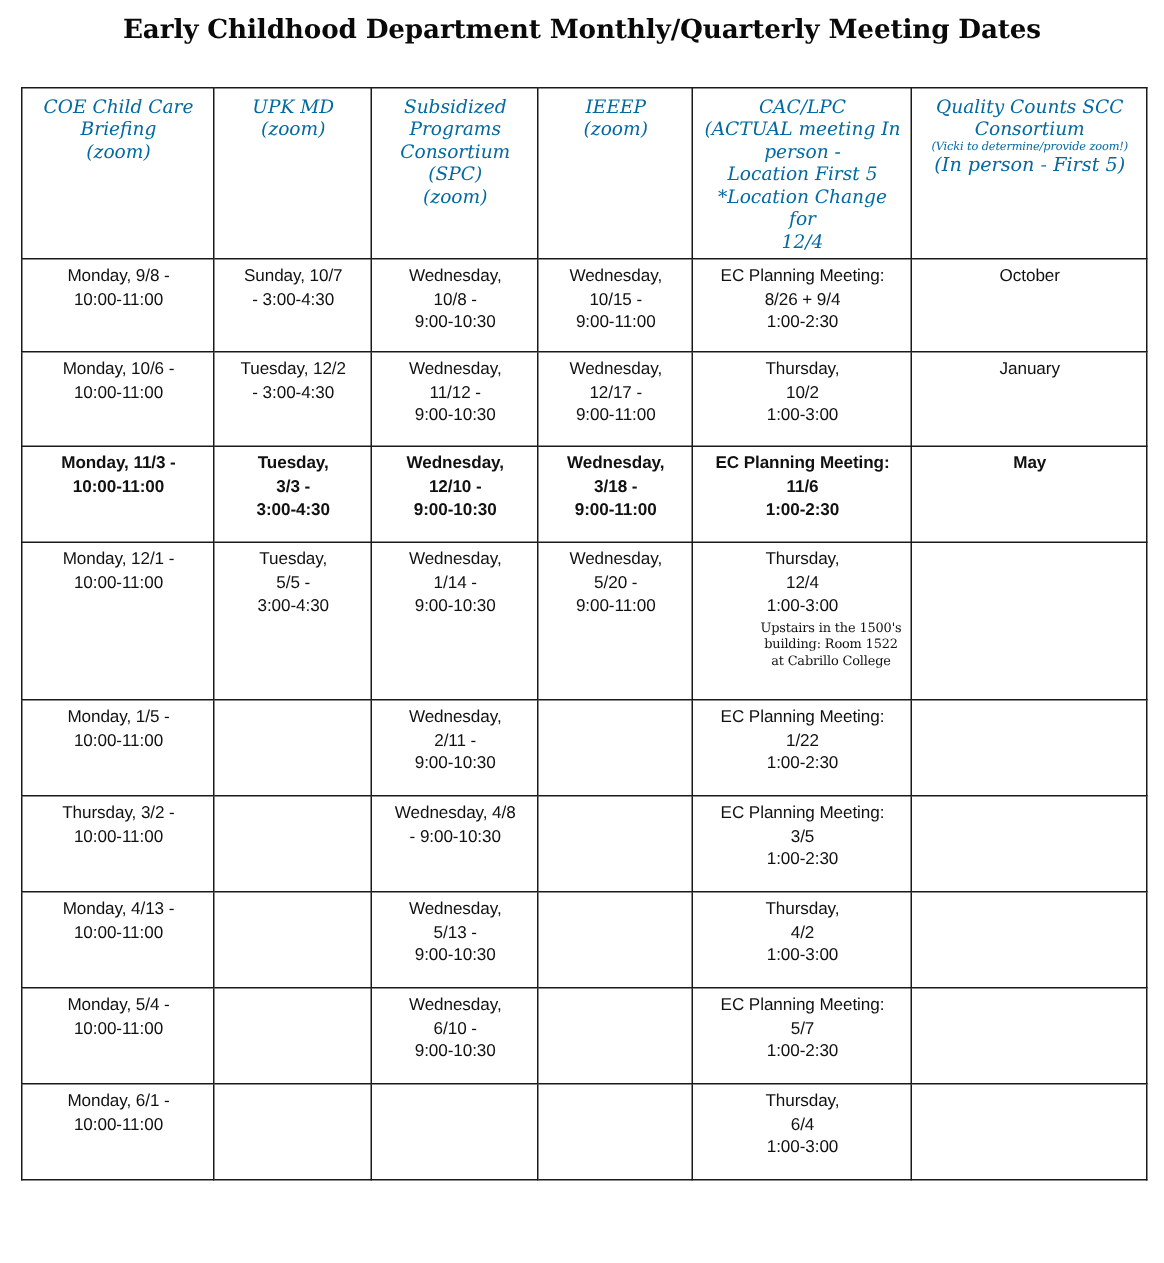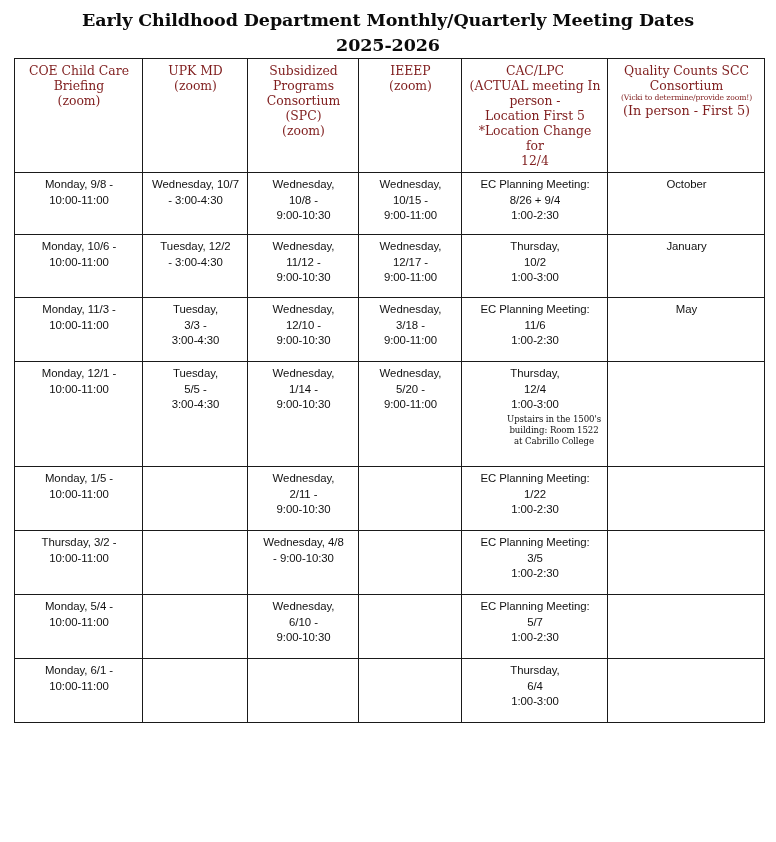--- a/index.html
+++ b/index.html
@@ -60,21 +60,22 @@
 
   thead th {
     height: 107px;
     font-family: "DejaVu Serif", serif;
     font-weight: normal;
     font-size: 12.4px;
     line-height: 15px;
     text-align: center;
     vertical-align: top;
     padding-top: 7px;
-    color: #7f1d1d;
+    color: #0369a1;
+    font-style: italic;
   }
   thead th .hline { display: block; }
   thead th .tiny {
     display: block;
     font-size: 7.6px;
     line-height: 10px;
     letter-spacing: -0.1px;
   }
   thead th .big {
     display: block;
@@ -95,37 +96,36 @@
     display: block;
     font-family: "DejaVu Serif", serif;
     font-size: 8.6px;
     line-height: 11.2px;
     letter-spacing: -0.1px;
     margin-top: 1px;
     margin-left: 38px;
   }
   tbody tr.r0 td { height: 62px; }
   tbody tr.r1 td { height: 63px; }
-  tbody tr.r2 td { height: 64px; }
+  tbody tr.r2 td { height: 64px; font-weight: bold; }
   tbody tr.r3 td { height: 105px; }
   tbody tr.r4 td { height: 64px; }
   tbody tr.r5 td { height: 64px; }
   tbody tr.r6 td { height: 64px; }
   tbody tr.r7 td { height: 64px; }
   tbody tr.r8 td { height: 64px; }
   tbody tr.r9 td { height: 64px; }
 </style>
 </head>
 <body>
 
 <div class="page">
 
   <div class="doc-title">
     <span>Early Childhood Department Monthly/Quarterly Meeting Dates</span>
-    <span class="line2">2025-2026</span>
   </div>
 
   <div class="table-wrap">
     <table class="schedule">
       <colgroup>
         <col class="c0">
           <col class="c1">
           <col class="c2">
           <col class="c3">
           <col class="c4">
@@ -169,21 +169,21 @@
             </th>
           </tr>
       </thead>
       <tbody id="table-body">
           <tr class="r0">
             <td>
               <span class="cline">Monday, 9/8 -</span>
               <span class="cline">10:00-11:00</span>
             </td>
             <td>
-              <span class="cline">Wednesday, 10/7</span>
+              <span class="cline">Sunday, 10/7</span>
               <span class="cline">- 3:00-4:30</span>
             </td>
             <td>
               <span class="cline">Wednesday,</span>
               <span class="cline">10/8 -</span>
               <span class="cline">9:00-10:30</span>
             </td>
             <td>
               <span class="cline">Wednesday,</span>
               <span class="cline">10/15 -</span>
@@ -313,20 +313,39 @@
               <span class="cline">- 9:00-10:30</span>
             </td>
             <td></td>
             <td>
               <span class="cline">EC Planning Meeting:</span>
               <span class="cline">3/5</span>
               <span class="cline">1:00-2:30</span>
             </td>
             <td></td>
           </tr>
+          <tr class="r7">
+            <td>
+              <span class="cline">Monday, 4/13 -</span>
+              <span class="cline">10:00-11:00</span>
+            </td>
+            <td></td>
+            <td>
+              <span class="cline">Wednesday,</span>
+              <span class="cline">5/13 -</span>
+              <span class="cline">9:00-10:30</span>
+            </td>
+            <td></td>
+            <td>
+              <span class="cline">Thursday,</span>
+              <span class="cline">4/2</span>
+              <span class="cline">1:00-3:00</span>
+            </td>
+            <td></td>
+          </tr>
           <tr class="r8">
             <td>
               <span class="cline">Monday, 5/4 -</span>
               <span class="cline">10:00-11:00</span>
             </td>
             <td></td>
             <td>
               <span class="cline">Wednesday,</span>
               <span class="cline">6/10 -</span>
               <span class="cline">9:00-10:30</span>

